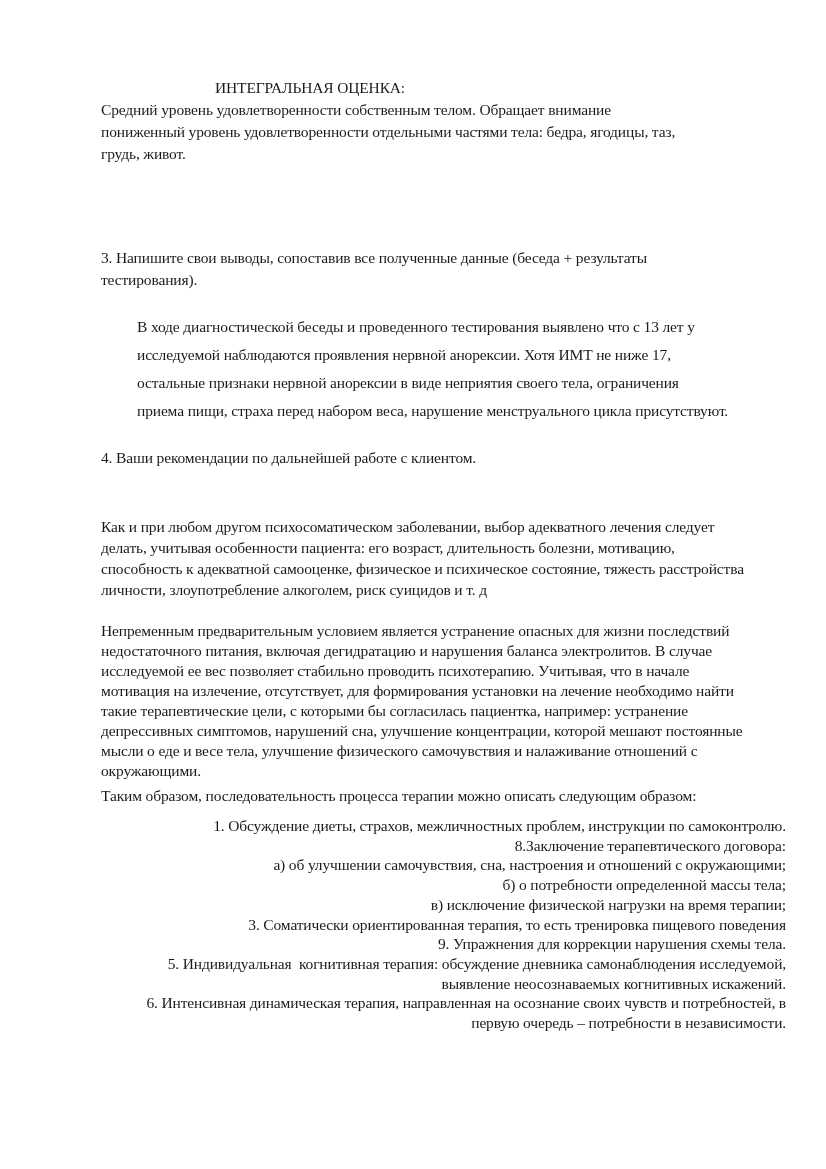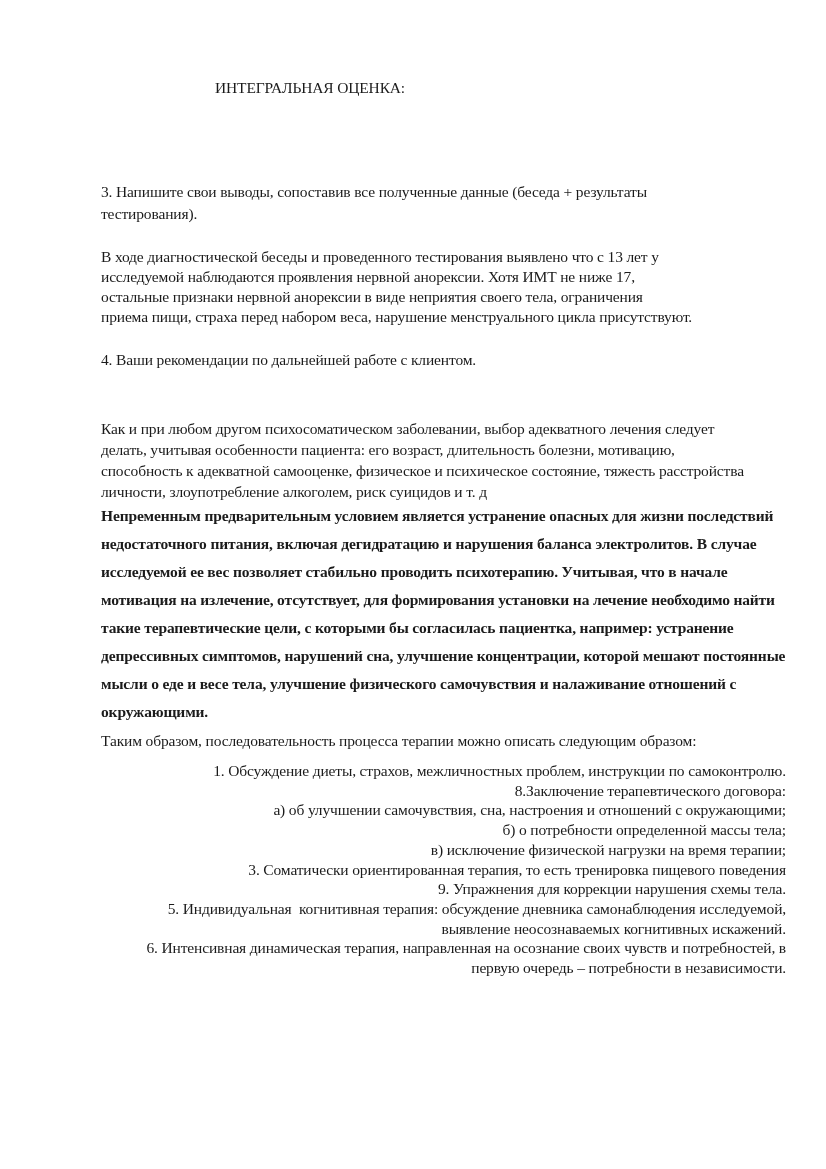--- a/index.html
+++ b/index.html
@@ -25,36 +25,39 @@
   .line, .para {
     white-space: pre;       
   }
   .heading-line {
     padding-left: 114px;    
     line-height: 22px;
     margin-top: 77px;
   }
   .para-integral   { line-height: 22px; margin-top: 0; }
   .q3-prompt       { line-height: 22px; margin-top: 82px; }
-  .q3-answer       { line-height: 20px; margin-top: 22px; }
+  .q3-answer       { line-height: 28px; margin-top: 22px; margin-left: 36px; }
   .q4-prompt       { line-height: 22px; margin-top: 22px; }
   .para-choice     { line-height: 21px; margin-top: 47px; }
-  .para-precond    { line-height: 28px; margin-top: 0; font-weight: bold; }
+  .para-precond    { line-height: 20px; margin-top: 21px; }
   .para-sequence   { line-height: 22px; margin-top: 4px; }
   .steps-list      { line-height: 19.7px; margin-top: 9px; }
   .steps-list .step { white-space: pre; text-align: right; }
 </style>
 </head>
 <body>
 
 <div class="page">
   <div class="textcol">
 
     <div class="line heading-line">ИНТЕГРАЛЬНАЯ ОЦЕНКА:</div>
 
+    <div class="para para-integral">Средний уровень удовлетворенности собственным телом. Обращает внимание
+пониженный уровень удовлетворенности отдельными частями тела: бедра, ягодицы, таз,
+грудь, живот.</div>
 
     <div class="para q3-prompt">3. Напишите свои выводы, сопоставив все полученные данные (беседа + результаты
 тестирования).</div>
 
     <div class="para q3-answer">В ходе диагностической беседы и проведенного тестирования выявлено что с 13 лет у
 исследуемой наблюдаются проявления нервной анорексии. Хотя ИМТ не ниже 17,
 остальные признаки нервной анорексии в виде неприятия своего тела, ограничения
 приема пищи, страха перед набором веса, нарушение менструального цикла присутствуют.</div>
 
     <div class="para q4-prompt">4. Ваши рекомендации по дальнейшей работе с клиентом.</div>

